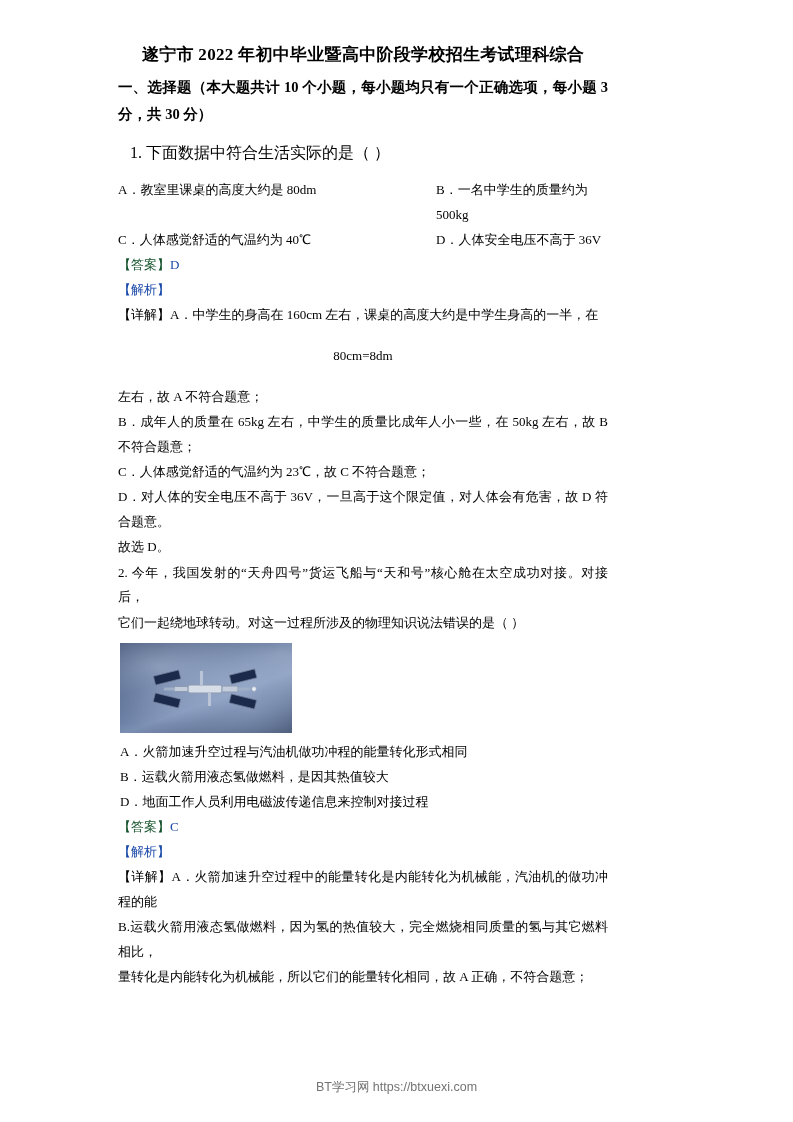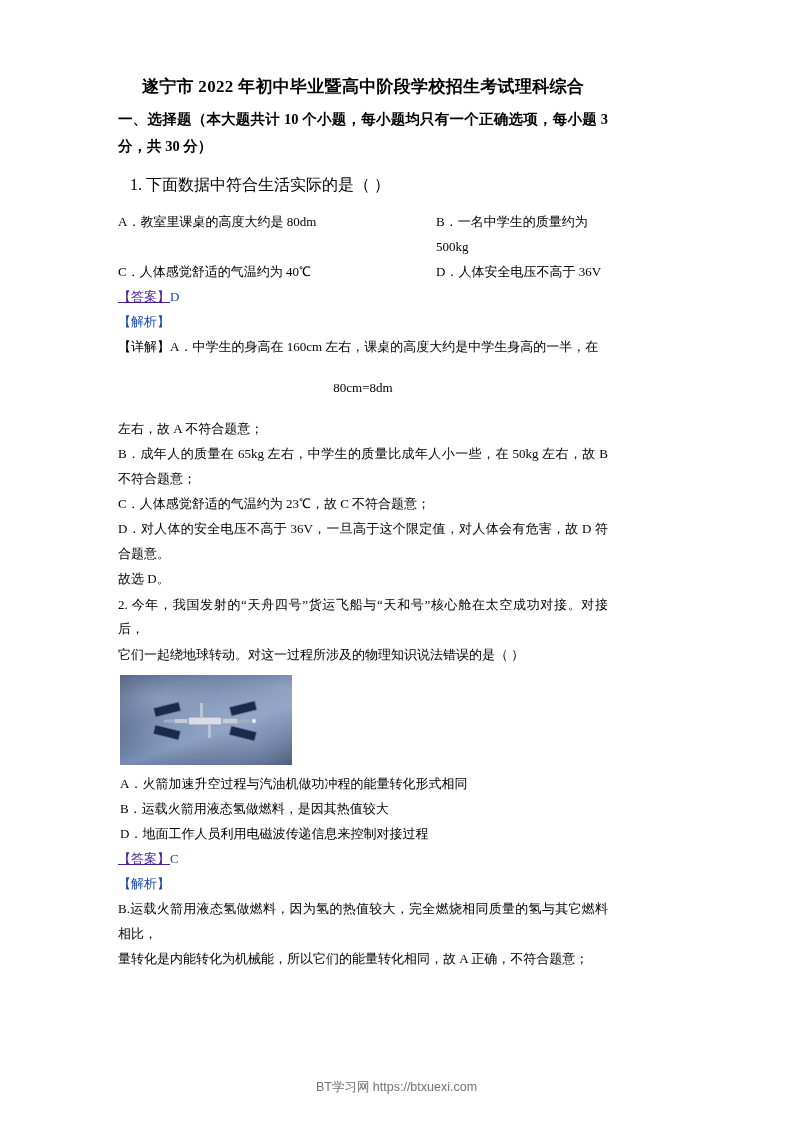--- a/index.html
+++ b/index.html
@@ -15,21 +15,21 @@
     position: relative;
     overflow: hidden;
   }
   .page {
     position: absolute;
     left: 0;
     top: 0;
     width: 726px;
     height: 1122px;
     box-sizing: border-box;
-    padding: 72px 118px 0 118px;
+    padding: 40px 118px 0 118px;
   }
   .doc-title {
     text-align: center;
     font-weight: bold;
     font-size: 17px;
     line-height: 30px;
     margin: 0;
     letter-spacing: 0.3px;
   }
   .doc-subtitle {
@@ -69,21 +69,21 @@
     font-size: 13px;
     line-height: 25px;
     padding-left: 2px;
   }
   .ans-line {
     font-size: 13px;
     line-height: 25px;
     color: #1a49a8;
     margin: 0;
   }
-  .ans-line .bracket { color: #4c1d95; text-decoration: underline; }
+  .ans-line .bracket { color: #14532d; }
   .ans-val { color: #1a49a8; }
   .detail {
     font-size: 13px;
     line-height: 25px;
     margin: 0;
     text-align: justify;
   }
   .centered-formula {
     text-align: center;
     font-size: 13px;
@@ -189,18 +189,19 @@
     </div>
 
     <div class="opt-full">A．火箭加速升空过程与汽油机做功冲程的能量转化形式相同</div>
     <div class="opt-full">B．运载火箭用液态氢做燃料，是因其热值较大</div>
     <div class="opt-full">D．地面工作人员利用电磁波传递信息来控制对接过程</div>
 
     <p class="ans-line">
       <span class="bracket">【答案】</span><span class="ans-val">C</span>
     </p>
     <p class="ans-line">【解析】</p>
+    <p class="detail">【详解】A．火箭加速升空过程中的能量转化是内能转化为机械能，汽油机的做功冲程的能</p>
     <p class="detail">B.运载火箭用液态氢做燃料，因为氢的热值较大，完全燃烧相同质量的氢与其它燃料相比，</p>
     <p class="detail">量转化是内能转化为机械能，所以它们的能量转化相同，故 A 正确，不符合题意；</p>
   </div>
 
   <div class="watermark">BT学习网 https://btxuexi.com</div>
 </div>
 
 </body></html>

